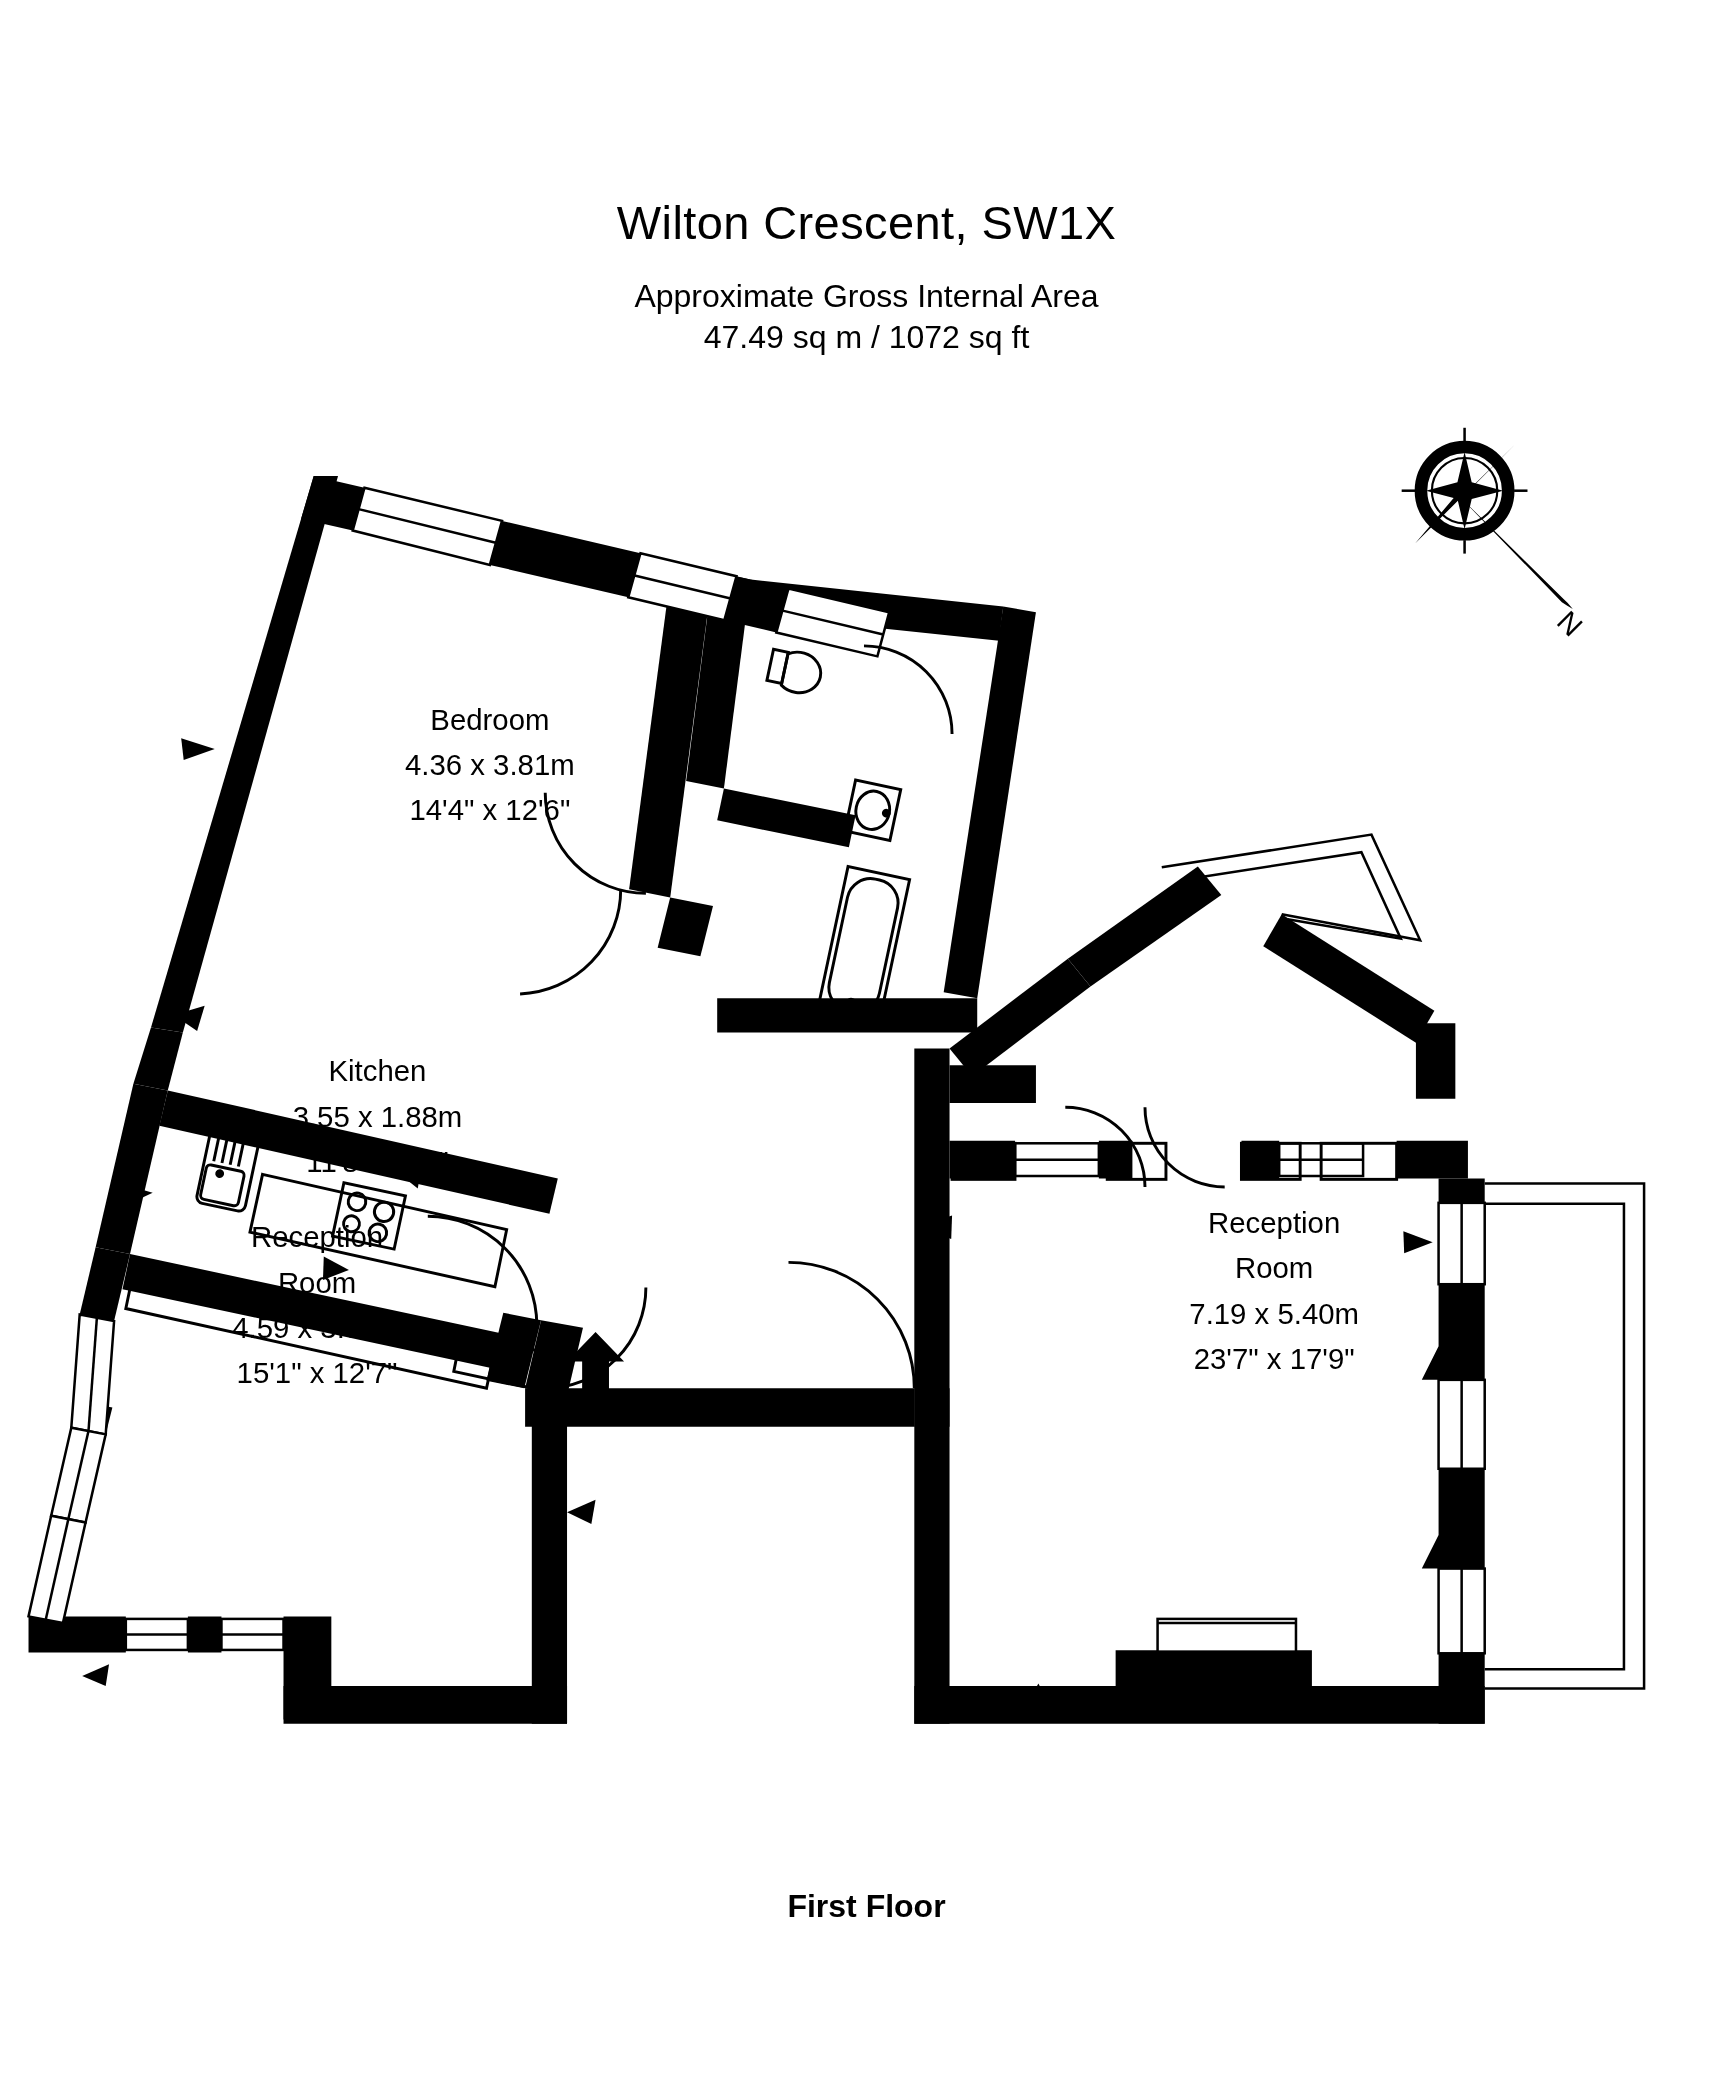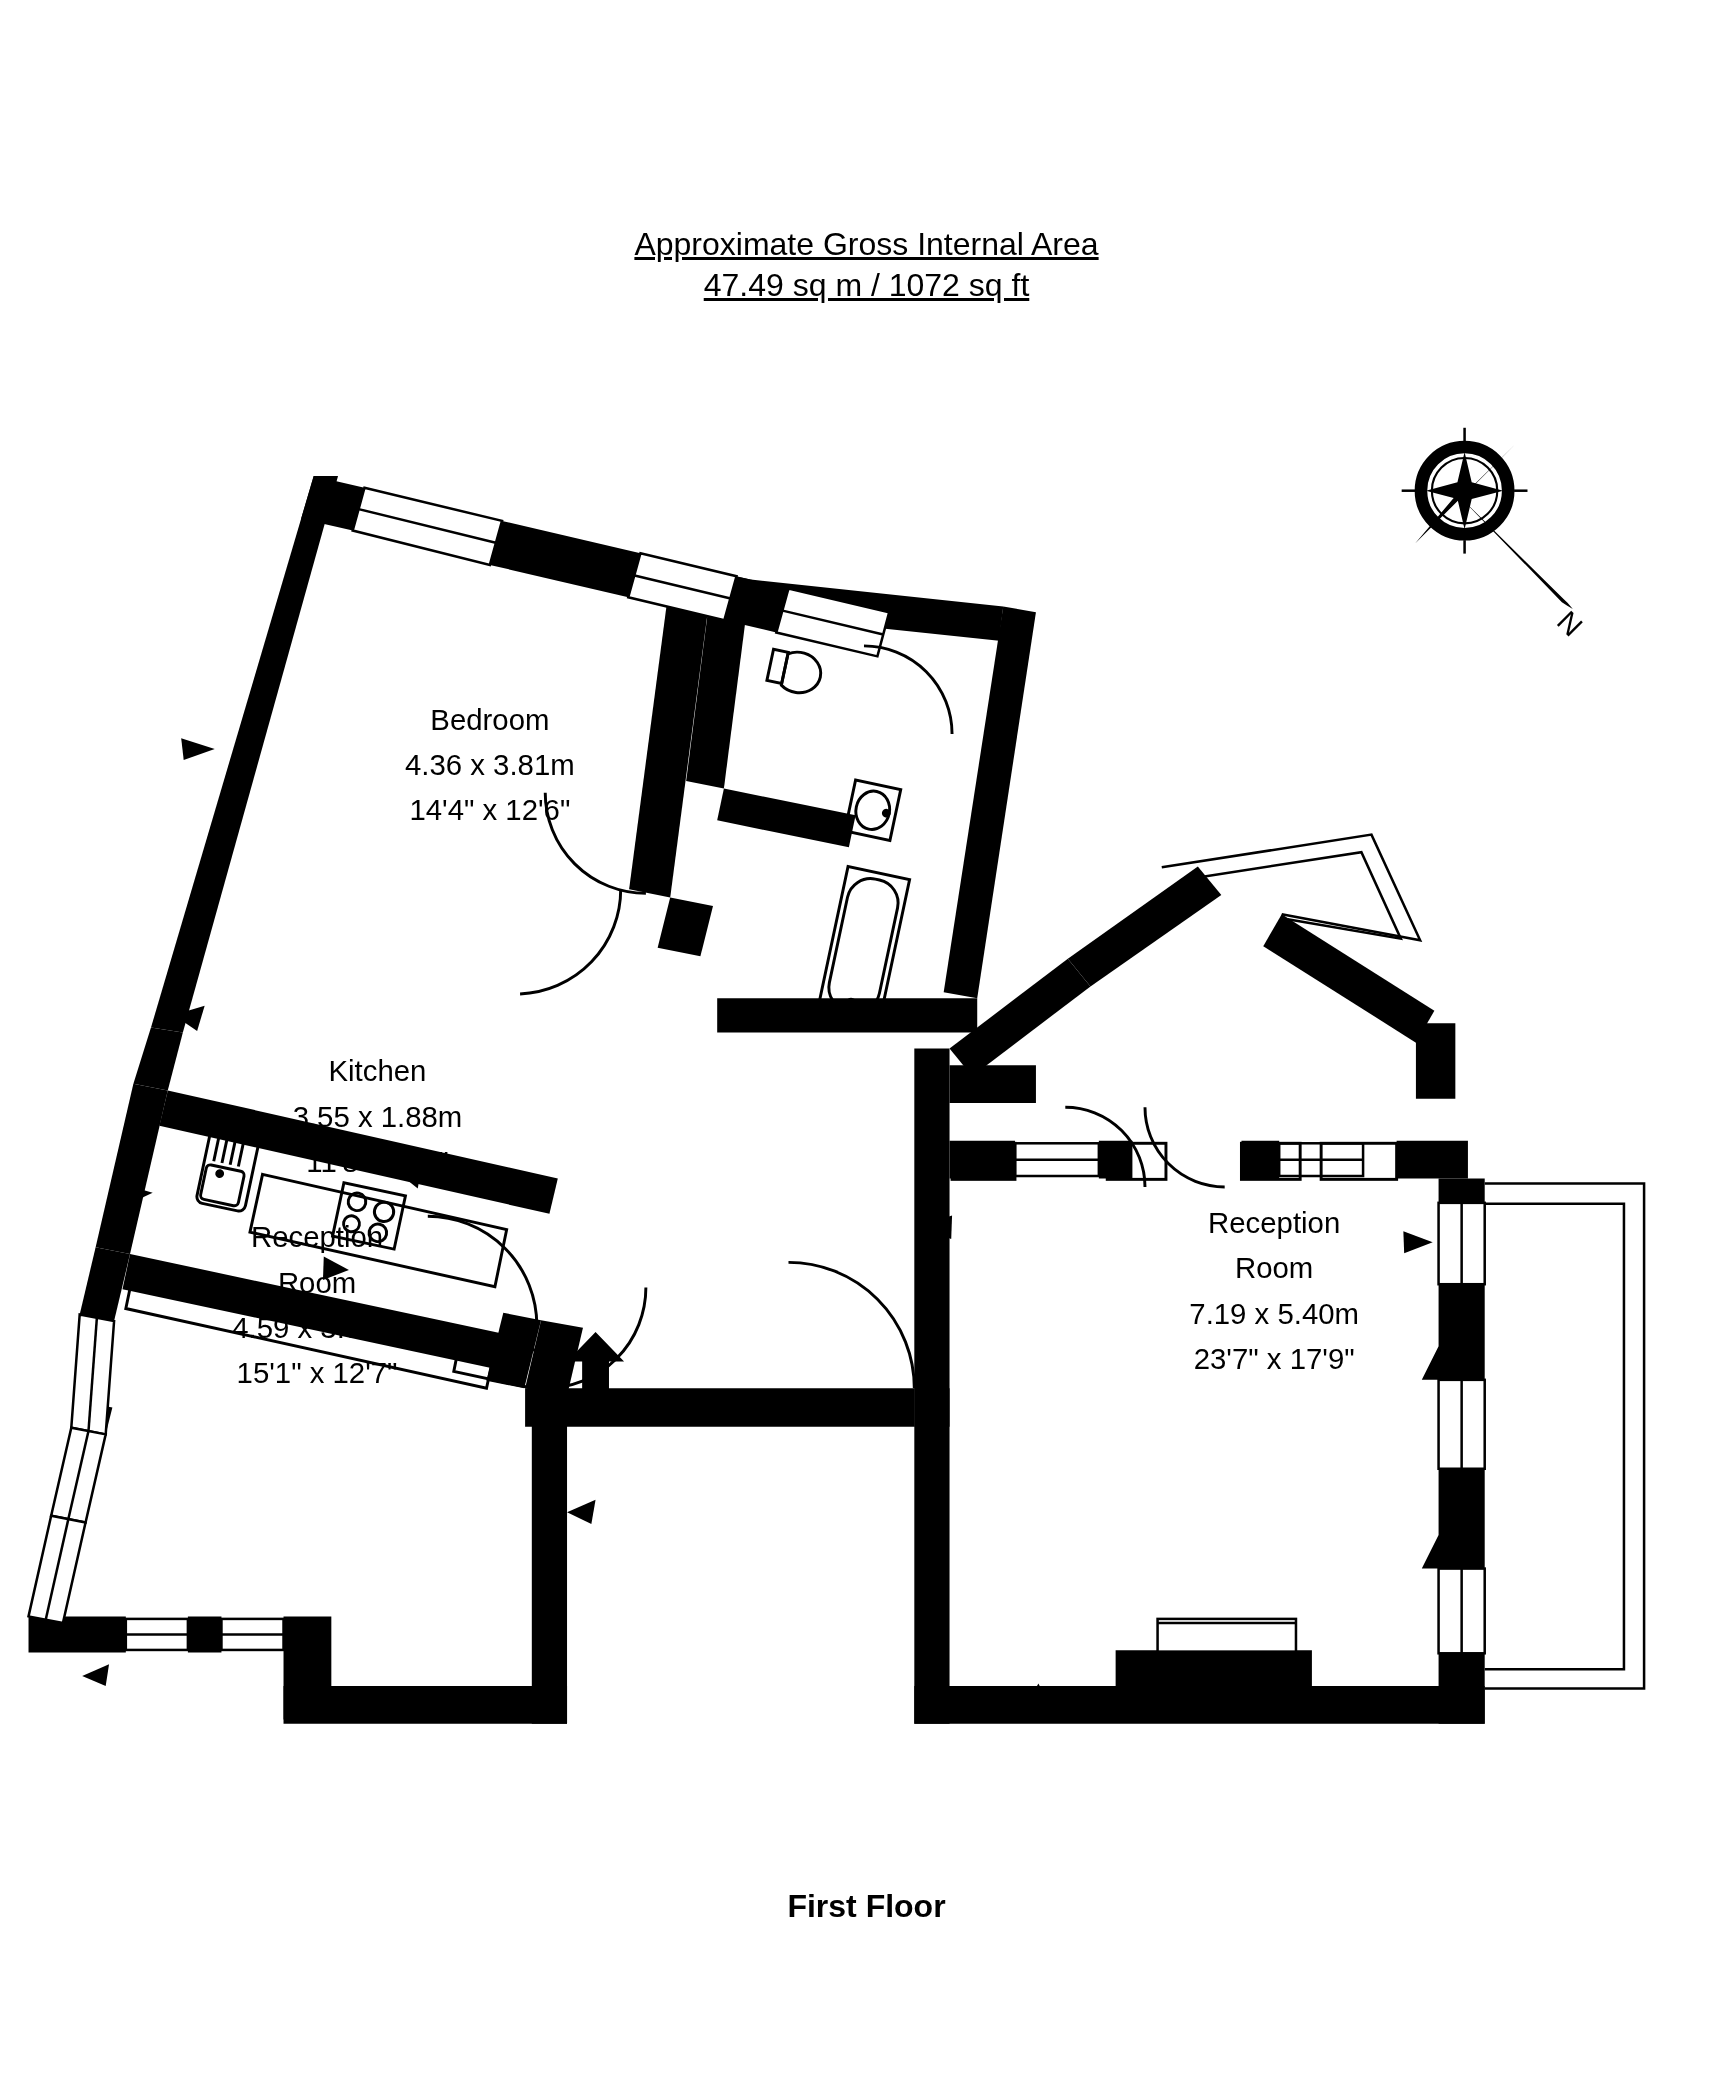--- a/index.html
+++ b/index.html
@@ -32,21 +32,20 @@
   }
   .title {
     font-size: 47px;
     letter-spacing: 0.4px;
     line-height: 1.1;
     font-weight: 400;
     margin: 0;
   }
   .subtitle-wrap {
     margin-top: 27px;
-    text-decoration: underline;
   }
   .subtitle {
     font-size: 32px;
     line-height: 1.28;
     margin: 0;
   }
 
   
   .plan-wrap {
     position: absolute;
@@ -78,20 +77,21 @@
     font-size: 70px;
     fill: #000000;
   }
 </style>
 </head>
 <body>
 
 <div class="page">
 
   <div class="header">
+    <div class="title">Wilton Crescent, SW1X</div>
     <div class="subtitle-wrap">
       <div class="subtitle">Approximate Gross Internal Area</div>
       <div class="subtitle">47.49 sq m  / 1072 sq ft</div>
     </div>
   </div>
 
   <div class="plan-wrap">
     <svg class="plan-svg" viewBox="0 0 4132 3400" xmlns="http://www.w3.org/2000/svg">
 
       <g transform="translate(3492,190)">

